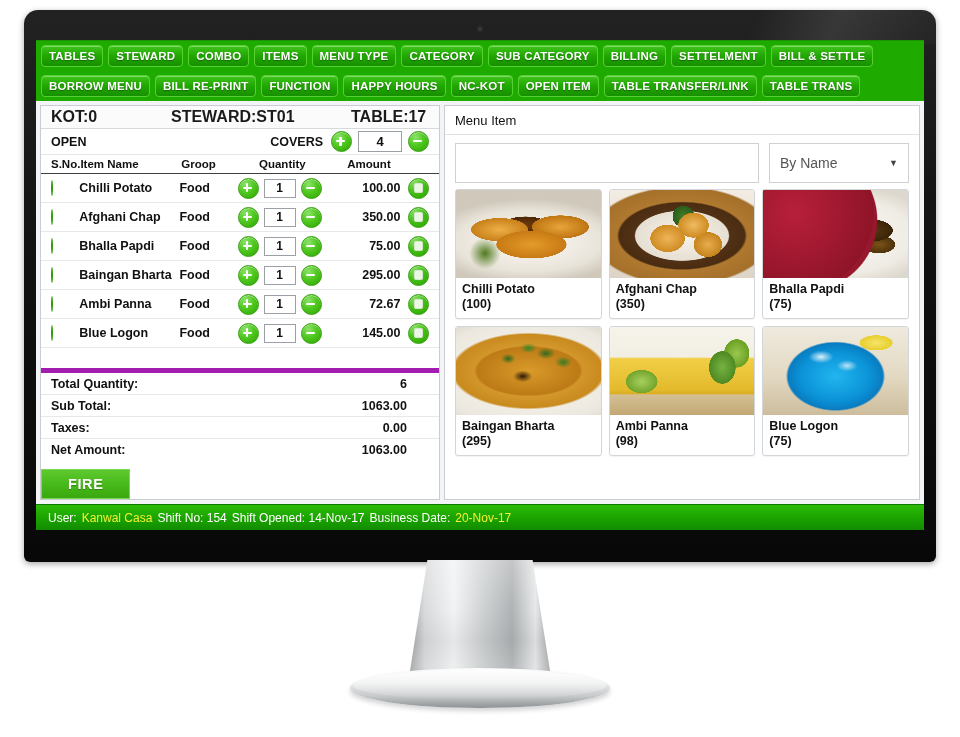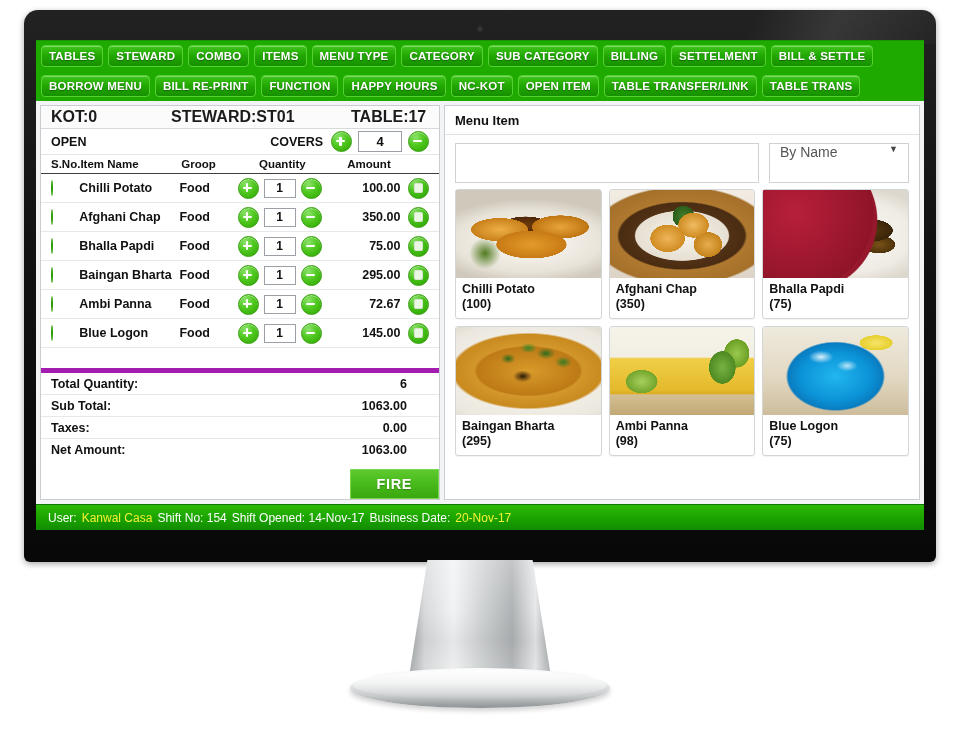--- a/index.html
+++ b/index.html
@@ -158,42 +158,42 @@
   .item-row .addcell{width:30px;}
 
   
   .totals{margin-top:20px;border-top:5px solid #a21caf;}
   .tot-row{
     display:flex;align-items:center;height:21px;padding:0 10px;
     border-bottom:1px solid #e6e8ea;font-size:12.5px;font-weight:bold;color:#111;
   }
   .tot-row .tl{flex:1;}
   .tot-row .tv{width:120px;text-align:right;padding-right:22px;}
-  .fire-wrap{display:flex;justify-content:flex-end;padding:9px 0 0 0;}
+  .fire-wrap{display:flex;justify-content:flex-start;padding:9px 0 0 0;}
   .fire-btn{
     background:linear-gradient(180deg,#5ec92e 0%,#46b81a 55%,#3aa80f 100%);
     border:1px solid #7ad94f;color:#ffffff;font-size:14.5px;font-weight:bold;
     letter-spacing:.6px;padding:6px 26px;cursor:pointer;
     text-shadow:0 1px 1px rgba(0,0,0,.3);
   }
 
   
   .menu-title{
     height:28px;display:flex;align-items:center;padding:0 10px;
-    font-size:13px;font-weight:bold;color:#111;border-bottom:1px solid #e0e2e4;
+    font-size:13px;font-weight:normal;color:#111;border-bottom:1px solid #e0e2e4;
   }
   .search-row{display:flex;align-items:center;gap:10px;padding:8px 10px 6px 10px;}
   .search-input{
     flex:1;height:40px;border:1px solid #cfd2d5;background:#fff;
     font-size:13px;padding:0 8px;box-sizing:border-box;
     font-family:"Liberation Sans",sans-serif;color:#222;
   }
   .search-select{
     width:140px;height:40px;border:1px solid #cfd2d5;background:#fff;
-    display:flex;justify-content:space-between;
+    display:flex;align-items:center;justify-content:space-between;
     padding:0 10px;box-sizing:border-box;font-size:14px;color:#555;cursor:pointer;
   }
   .caret{font-size:9px;color:#444;}
 
   .grid{
     display:grid;grid-template-columns:repeat(3,1fr);gap:7px;
     padding:0 10px 10px 10px;overflow:hidden;
   }
   .card{
     border:1px solid #d3d6d9;border-radius:3px;background:#fff;cursor:pointer;

